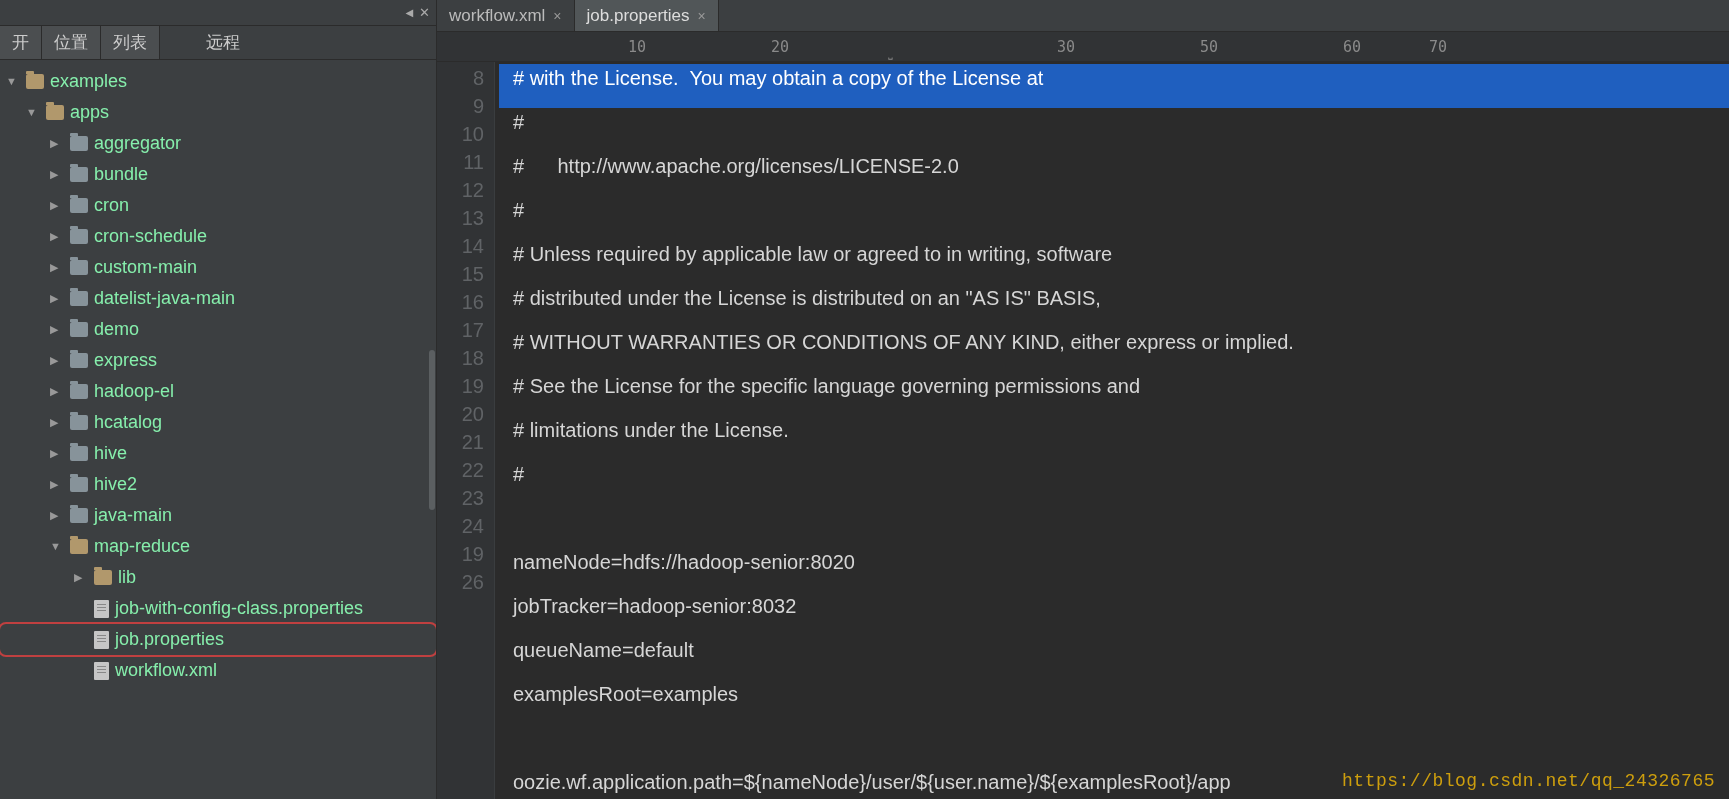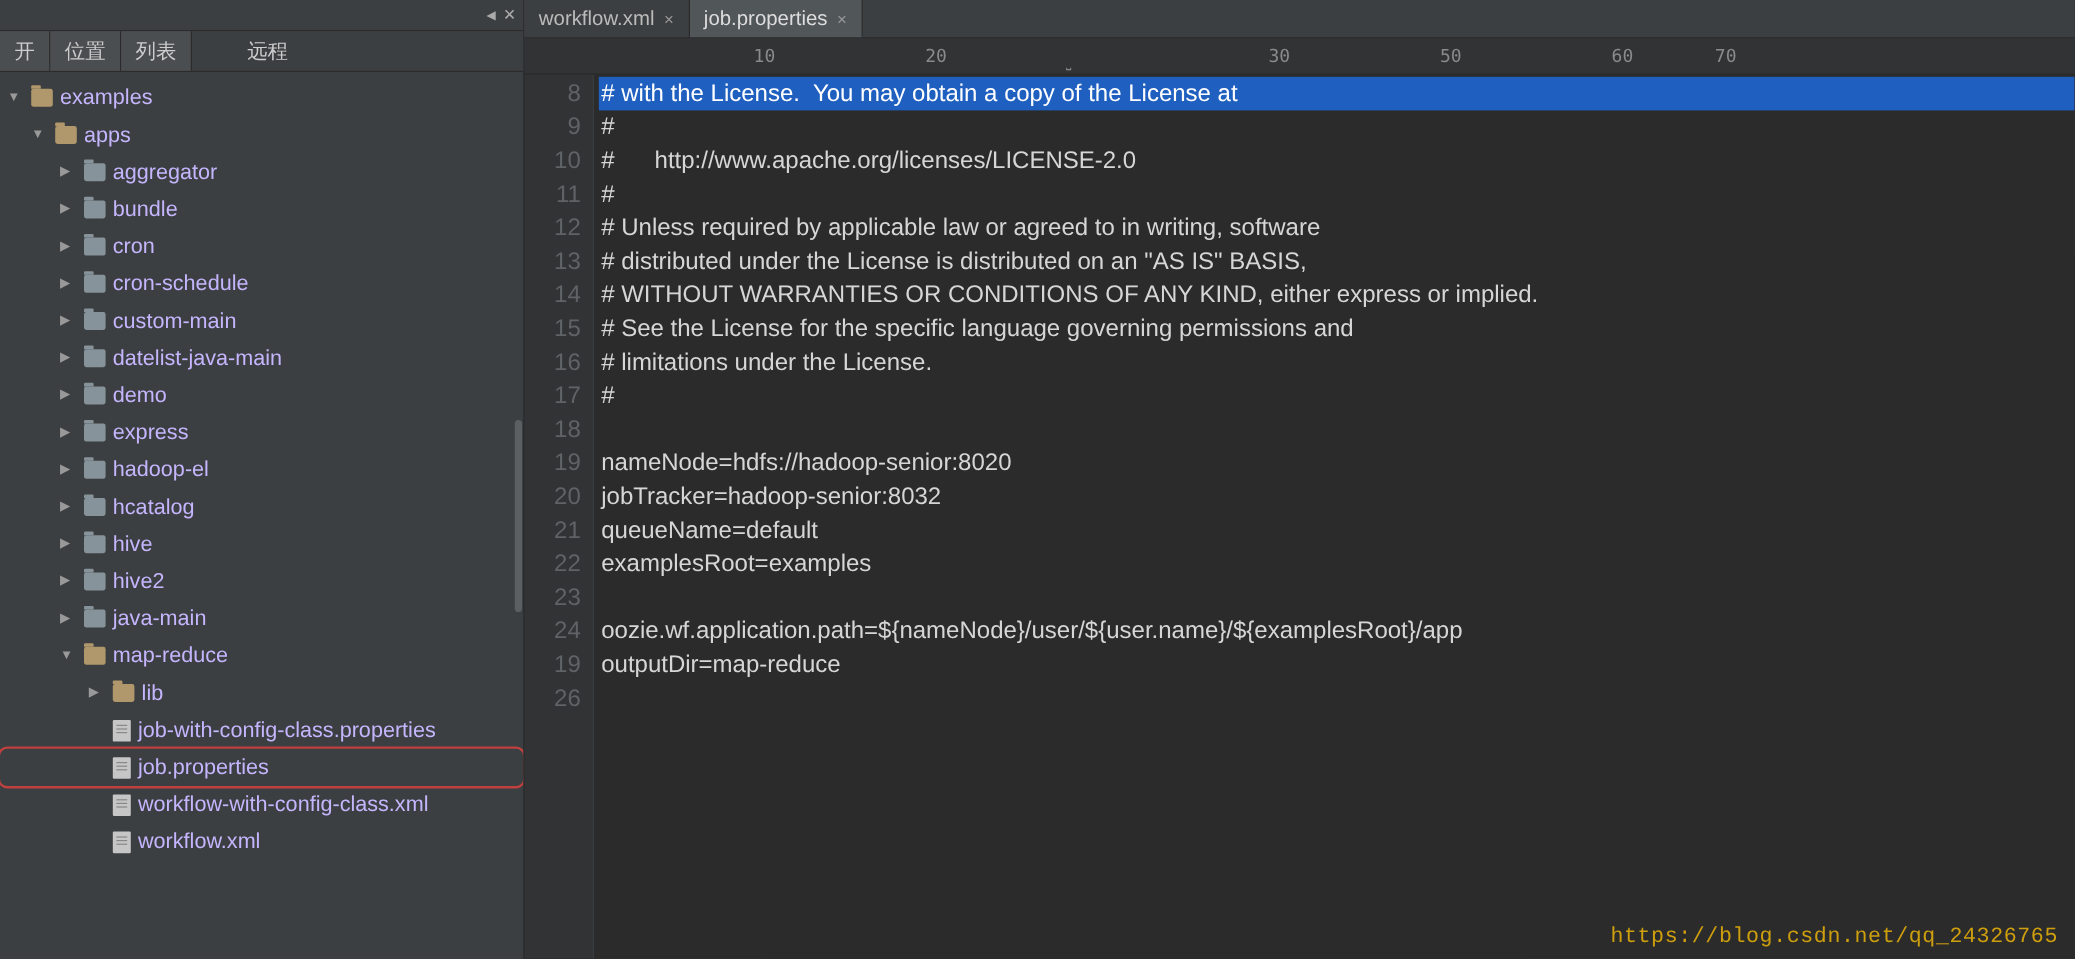--- a/index.html
+++ b/index.html
@@ -31,21 +31,21 @@
   user-select: none; overflow-y: auto; height: calc(100% - 60px);
 }
 .tree-row { display: flex; align-items: center; gap: 6px; padding: 0 8px; cursor: pointer; white-space: nowrap; }
 .tree-row .twisty { width: 14px; color: #999; font-size: 11px; }
 .tree-row .icon-folder { width: 18px; height: 15px; background: #87939a; border-radius: 2px; position: relative; }
 .tree-row .icon-folder::before { content: ""; position: absolute; left: 0; top: -3px; width: 8px; height: 3px; background: #87939a; border-radius: 1px 1px 0 0; }
 .tree-row .icon-folder.open { background: #b1986c; }
 .tree-row .icon-folder.open::before { background: #b1986c; }
 .tree-row .icon-file { width: 15px; height: 18px; background: #c6c6c6; border-radius: 1px; position: relative; }
 .tree-row .icon-file::after { content: ""; position: absolute; left: 3px; top: 4px; width: 9px; height: 1px; background: #888; box-shadow: 0 3px 0 #888, 0 6px 0 #888; }
-.tree-row .label { color: #c4b5fd; }
+.tree-row .label { color: #86efac; }
 .tree-row.selected { outline: 2px solid #c04040; border-radius: 6px; }
 .indent-0 { padding-left: 6px; }
 .indent-1 { padding-left: 26px; }
 .indent-2 { padding-left: 50px; }
 .indent-3 { padding-left: 74px; }
 
 
 .sidebar-scrollthumb {
   position: absolute; right: 1px; top: 350px; width: 6px; height: 160px;
   background: #5b5f61; border-radius: 3px;
@@ -82,21 +82,21 @@
   flex: 1; display: flex; background: #2b2b2b; overflow: hidden;
   font-family: Menlo, Consolas, "DejaVu Sans Mono", monospace;
   font-size: 20px; line-height: 28px;
 }
 .gutter {
   width: 58px; background: #313335; color: #606366; text-align: right;
   padding: 2px 10px 0 0; border-right: 1px solid #3a3d3f;
 }
 .gutter div { height: 28px; }
 .code-lines { flex: 1; padding: 2px 0 0 4px; color: #d6d6d6; white-space: pre; overflow: hidden; }
-.code-lines .line { height: 28px; padding-left: 2px; }
+.code-lines .line { height: 44px; padding-left: 14px; }
 .code-lines .line.hl { background: #1f5fbf; color: #ffffff; }
 
 .watermark {
   position: absolute; right: 14px; bottom: 8px; color: #eab308;
   font-size: 18px; font-family: "Courier New", monospace; letter-spacing: 0.5px;
   opacity: 0.85;
 }
 </style>
 </head>
 <body>
@@ -200,25 +200,20 @@
       </div>
       <div class="tree-row indent-3">
         <span class="twisty"></span>
         <span class="icon-file"></span>
         <span class="label">job-with-config-class.properties</span>
       </div>
       <div class="tree-row indent-3 selected">
         <span class="twisty"></span>
         <span class="icon-file"></span>
         <span class="label">job.properties</span>
-      </div>
-      <div class="tree-row indent-3">
-        <span class="twisty"></span>
-        <span class="icon-file"></span>
-        <span class="label">workflow-with-config-class.xml</span>
       </div>
       <div class="tree-row indent-3">
         <span class="twisty"></span>
         <span class="icon-file"></span>
         <span class="label">workflow.xml</span>
       </div>
     </div>
   <div class="sidebar-scrollthumb"></div>
 </div>
 

